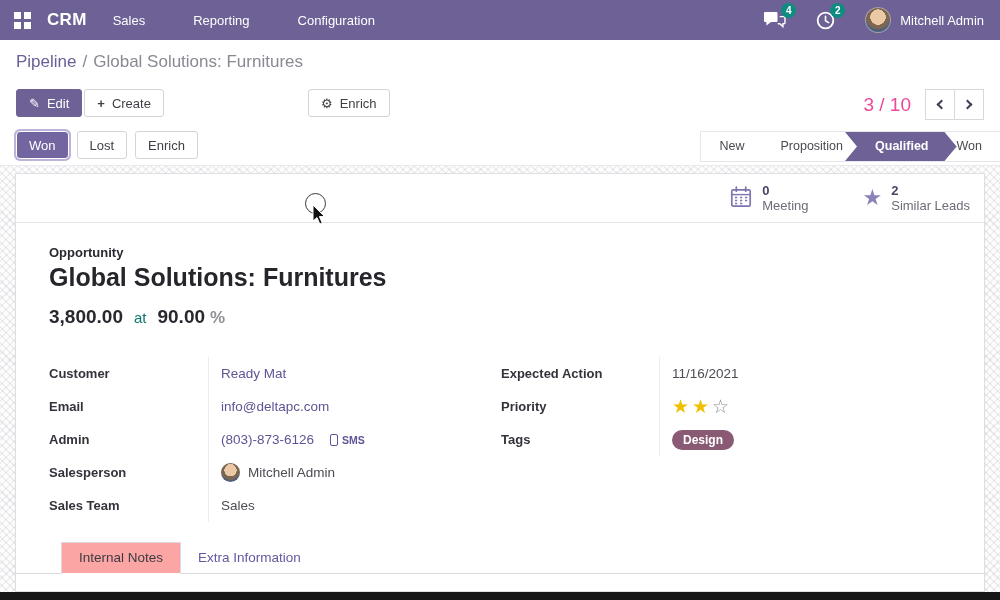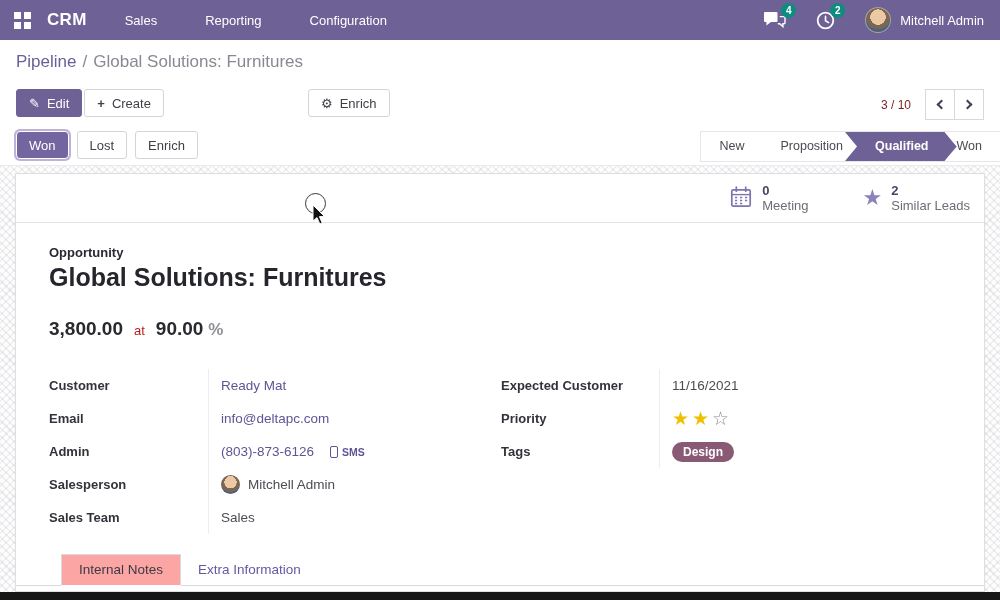--- a/index.html
+++ b/index.html
@@ -8,21 +8,21 @@
 
   
   .navbar { position:absolute; top:0; left:0; right:0; height:40px; background:#6d6196;
             display:flex; align-items:center; color:#fff; z-index:5; }
   .apps { width:17px; height:17px; margin:0 16px 0 14px; cursor:pointer;
           background:
             linear-gradient(#fff,#fff) left top / 7px 7px no-repeat,
             linear-gradient(#fff,#fff) right top / 7px 7px no-repeat,
             linear-gradient(#fff,#fff) left bottom / 7px 7px no-repeat,
             linear-gradient(#fff,#fff) right bottom / 7px 7px no-repeat; }
-  .brand { font-size:17px; font-weight:700; letter-spacing:.3px; margin-right:38px; cursor:pointer; }
+  .brand { font-size:17px; font-weight:700; letter-spacing:.3px; margin-right:26px; cursor:pointer; }
   .menus { display:flex; gap:48px; font-size:13px; }
   .menu { cursor:pointer; }
   .nav-right { margin-left:auto; display:flex; align-items:center; padding-right:16px; }
   .nav-ico { position:relative; margin-right:30px; cursor:pointer; display:flex; align-items:center; }
   .badge { position:absolute; top:-8px; right:-10px; background:#0e8c80; color:#fff; font-size:10px;
            font-weight:700; min-width:15px; height:15px; border-radius:8px; display:flex;
            align-items:center; justify-content:center; padding:0 3px; }
   .avatar { width:26px; height:26px; border-radius:50%; margin-right:9px; cursor:pointer;
             background: radial-gradient(circle at 50% 38%, #ebc9a4 0 40%, #7a6652 41% 63%, #50607a 64%);
             border:1px solid rgba(255,255,255,.4); }
@@ -34,21 +34,21 @@
   .breadcrumb { position:absolute; top:12px; left:16px; font-size:17px; color:#8a8893; }
   .bc-link { color:#6b5f97; cursor:pointer; }
   .bc-sep { margin:0 6px; }
   .btn-row { position:absolute; top:49px; left:16px; display:flex; gap:2px; }
   .btn { height:28px; display:inline-flex; align-items:center; font-size:13px; padding:0 12px;
          border-radius:3px; background:#fff; border:1px solid #d5d5d9; color:#3f3f46; cursor:pointer; }
   .btn.primary { background:#6d6196; border-color:#6d6196; color:#fff; }
   .btn .ico { margin-right:7px; font-size:13px; }
   .action-btn { position:absolute; top:49px; left:308px; }
   .pager { position:absolute; top:49px; right:16px; display:flex; align-items:center; }
-  .pager-count { font-size:12px; color:#7f1d1d; margin-right:14px; }
+  .pager-count { font-size:19px; color:#ec4899; margin-right:14px; }
   .pager-btn { width:30px; height:31px; background:#fff; border:1px solid #d8d8dc;
                display:inline-flex; align-items:center; justify-content:center; cursor:pointer; }
   .pager-btn + .pager-btn { margin-left:-1px; }
   .chev { display:inline-block; width:7px; height:7px; border-style:solid; border-color:#413f57;
           border-width:2px 2px 0 0; }
   .chev.left  { transform:rotate(-135deg); margin-left:3px; }
   .chev.right { transform:rotate(45deg);  margin-right:3px; }
 
   .status-row { position:absolute; top:91px; left:16px; display:flex; gap:8px; align-items:center; }
   .btn.won { background:#7265a0; border:1px solid #fff; box-shadow:0 0 0 2px #bcb3d6;
@@ -79,23 +79,23 @@
   .big-star { font-size:22px; color:#8a83ba; line-height:22px; }
 
   .spinner { position:absolute; left:289px; top:19px; width:21px; height:21px;
              border:1.6px solid #3a3a3a; border-radius:50%; background:#fff; }
   .cursor { position:absolute; left:296px; top:31px; z-index:3; }
 
   
   .sheet { padding:22px 33px 0; }
   .rec-type { font-size:13px; font-weight:700; color:#2a2a33; }
   .title { font-size:25px; font-weight:700; color:#25252c; margin-top:3px; }
-  .amount-row { margin-top:26px; font-size:19px; display:flex; align-items:baseline; }
+  .amount-row { margin-top:14px; font-size:19px; display:flex; align-items:baseline; }
   .amt, .prob { font-weight:700; color:#28282f; }
-  .at { color:#b91c1c; font-size:13px; margin:0 11px; }
+  .at { color:#0f766e; font-size:15px; margin:0 11px; }
   .pct { color:#8f8f98; font-weight:700; font-size:17px; margin-left:5px; }
 
   .fields { display:flex; margin-top:29px; }
   .fcol1 { width:452px; }
   .fcol2 { flex:1; }
   .frow { display:flex; align-items:center; min-height:33px; }
   .flabel { flex:none; font-size:13px; font-weight:700; color:#33333b; }
   .fcol1 .flabel { width:159px; }
   .fcol2 .flabel { width:158px; }
   .fval { flex:1; display:flex; align-items:center; border-left:1px solid #ededf1; padding-left:12px;
@@ -277,21 +277,21 @@
           <div class="frow">
             <span class="flabel">Sales Team</span>
             <span class="fval">
                 <span>Sales</span>
               </span>
           </div>
         </div>
 
         <div class="fcol2">
           <div class="frow">
-            <span class="flabel">Expected Customer</span>
+            <span class="flabel">Expected Action</span>
             <span class="fval">
                 <span>11/16/2021</span>
               </span>
           </div>
           <div class="frow">
             <span class="flabel">Priority</span>
             <span class="fval">
               <span class="star js-star on">★</span>
               <span class="star js-star on">★</span>
               <span class="star js-star">☆</span>

